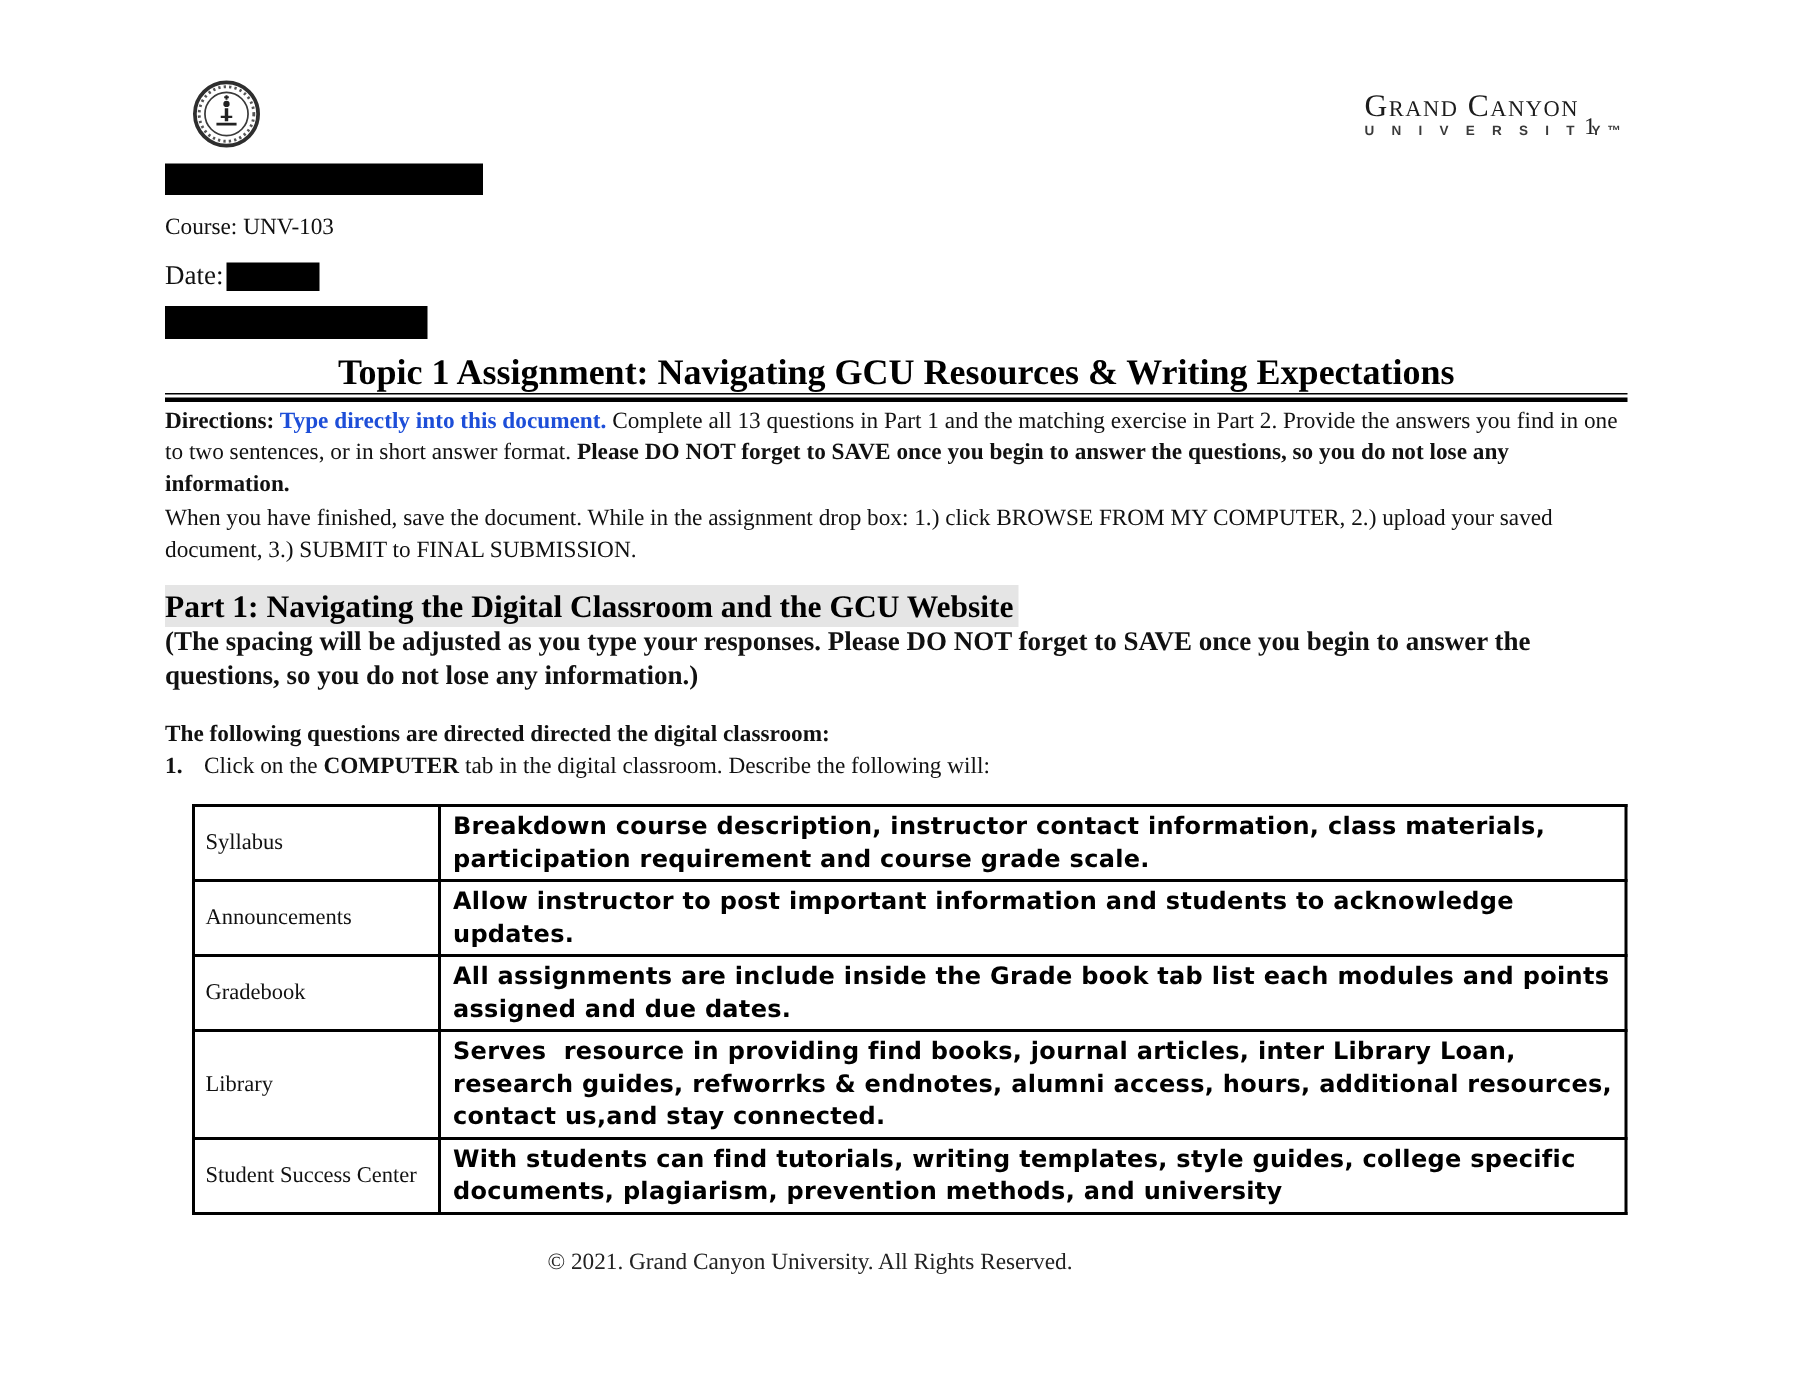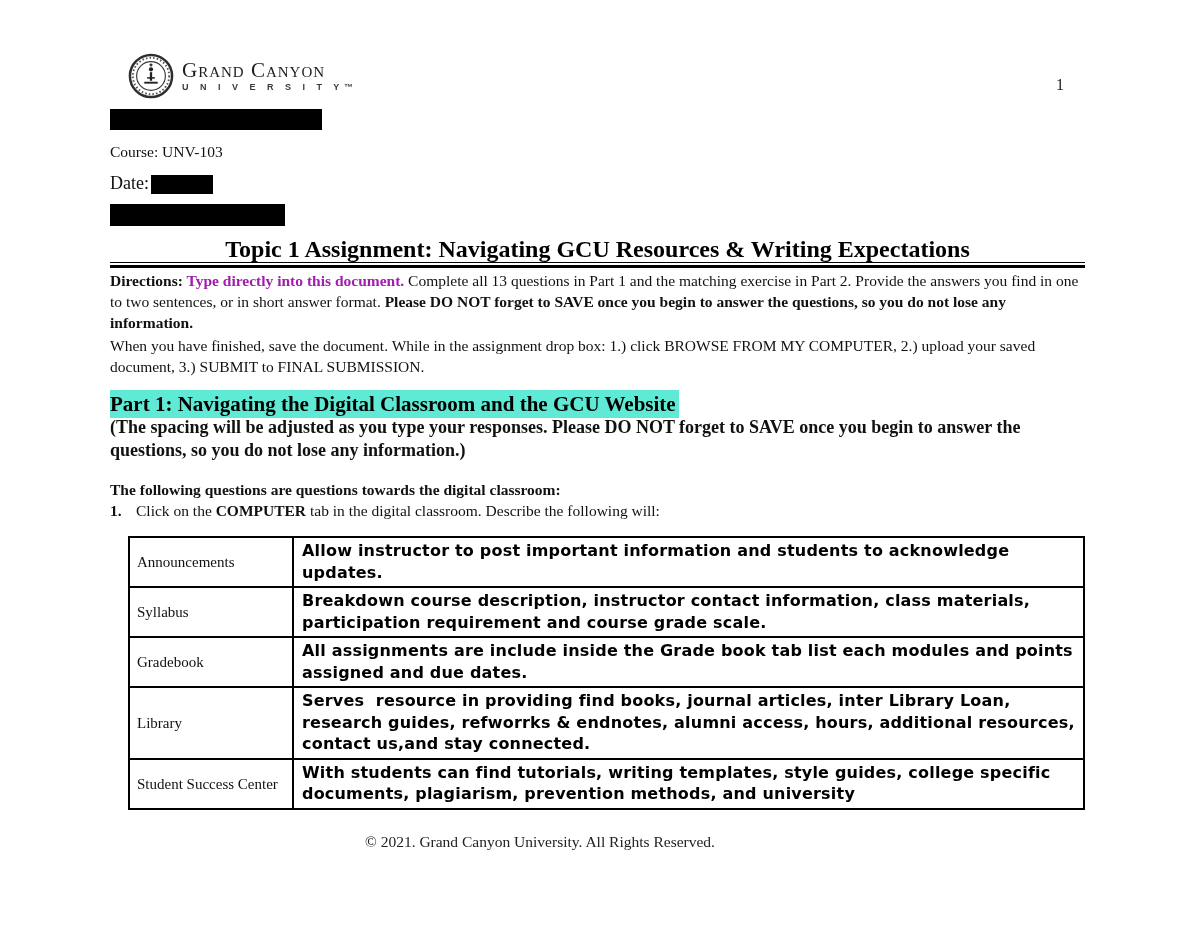--- a/index.html
+++ b/index.html
@@ -11,21 +11,21 @@
     font-family:"Liberation Serif","DejaVu Serif",serif;
     color:#111;
     overflow:hidden;
     padding:52px 115px 0 110px;
   }
   .page-number {
     position:absolute; top:76px; left:1056px;
     font-size:16px; color:#222;
   }
   
-  .logo-row { display:flex; align-items:center; height:48px; margin-left:18px; }
+  .logo-row { display:flex; align-items:center; height:48px; margin-left:18px;justify-content:space-between; }
   .seal { width:46px; height:46px; flex:0 0 auto; }
   .logo-text { margin-left:8px; line-height:1; }
   .logo-name {
     font-variant:small-caps; font-size:21px; letter-spacing:1px;
     color:#1c1c1c; font-weight:500;
   }
   .logo-sub {
     font-family:"Liberation Sans",sans-serif;
     font-size:9px; letter-spacing:4.5px; color:#3a3a3a;
     margin-top:2px; text-align:center; font-weight:bold;
@@ -39,24 +39,24 @@
   .bar-name2  { width:175px; height:22px; margin-top:10px; }
   
   .doc-title {
     margin-top:12px; text-align:center; font-weight:bold;
     font-size:24px; line-height:22px; color:#000;
   }
   .title-rule { margin-top:2px; height:6px; border-top:1.5px solid #000; border-bottom:3px solid #000; }
   
   .body-text { font-size:15.5px; line-height:21px; margin-top:2px; }
   .b { font-weight:bold; }
-  .red { color:#a21caf; }
+  .red { color:#1d4ed8; }
   
   .part-heading { margin-top:16px; font-size:21px; line-height:23px; font-weight:bold; color:#000; }
-  .hl { background:#5eead4; padding:2px 3px 2px 0; }
+  .hl { background:#e5e5e5; padding:2px 3px 2px 0; }
   .note-text { font-weight:bold; font-size:18px; line-height:23px; }
   .intro-text { margin-top:17px; font-weight:bold; font-size:15.5px; line-height:21px; }
   .q1-line { font-size:15.5px; line-height:21px; }
   .q-num { display:inline-block; width:26px; font-weight:bold; }
   
   table.dash { border-collapse:collapse; margin-top:15px; margin-left:18px; width:957px; }
   table.dash td { border:2px solid #000; }
   td.tab-cell {
     width:164px; vertical-align:middle;
     font-size:15px; padding:4px 6px 4px 7px; line-height:20px; color:#111;
@@ -110,33 +110,33 @@
 
   <p class="body-text"><span class="b">Directions: </span><span class="b red">Type directly into this document. </span><span>Complete all 13 questions in Part 1 and the matching exercise in Part 2. Provide the answers you find in one to two sentences, or in short answer format. </span><span class="b">Please DO NOT forget to SAVE once you begin to answer the questions, so you do not lose any information.</span></p>
 
   <p class="body-text">When you have finished, save the document. While in the assignment drop box: 1.) click BROWSE FROM MY COMPUTER, 2.) upload your saved document, 3.) SUBMIT to FINAL SUBMISSION.</p>
 
 
   <div class="part-heading"><span class="hl">Part 1: Navigating the Digital Classroom and the GCU Website</span></div>
 
   <p class="note-text">(The spacing will be adjusted as you type your responses. Please DO NOT forget to SAVE once you begin to answer the questions, so you do not lose any information.)</p>
 
-  <p class="intro-text">The following questions are questions towards the digital classroom:</p>
+  <p class="intro-text">The following questions are directed directed the digital classroom:</p>
 
   <p class="q1-line"><span class="q-num">1.</span><span>Click on the </span><span class="b">COMPUTER</span><span> tab in the digital classroom. Describe the following will:</span></p>
 
   <table class="dash">
     <tbody>
       <tr>
+        <td class="tab-cell">Syllabus</td>
+        <td class="answer-cell">Breakdown course description, instructor contact information, class materials, participation requirement and course grade scale.</td>
+      </tr>
+      <tr>
         <td class="tab-cell">Announcements</td>
         <td class="answer-cell">Allow instructor to post important information and students to acknowledge updates.</td>
-      </tr>
-      <tr>
-        <td class="tab-cell">Syllabus</td>
-        <td class="answer-cell">Breakdown course description, instructor contact information, class materials, participation requirement and course grade scale.</td>
       </tr>
       <tr>
         <td class="tab-cell">Gradebook</td>
         <td class="answer-cell">All assignments are include inside the Grade book tab list each modules and points assigned and due dates.</td>
       </tr>
       <tr>
         <td class="tab-cell">Library</td>
         <td class="answer-cell">Serves  resource in providing find books, journal articles, inter Library Loan, research guides, refworrks &amp; endnotes, alumni access, hours, additional resources, contact us,and stay connected.</td>
       </tr>
       <tr>

